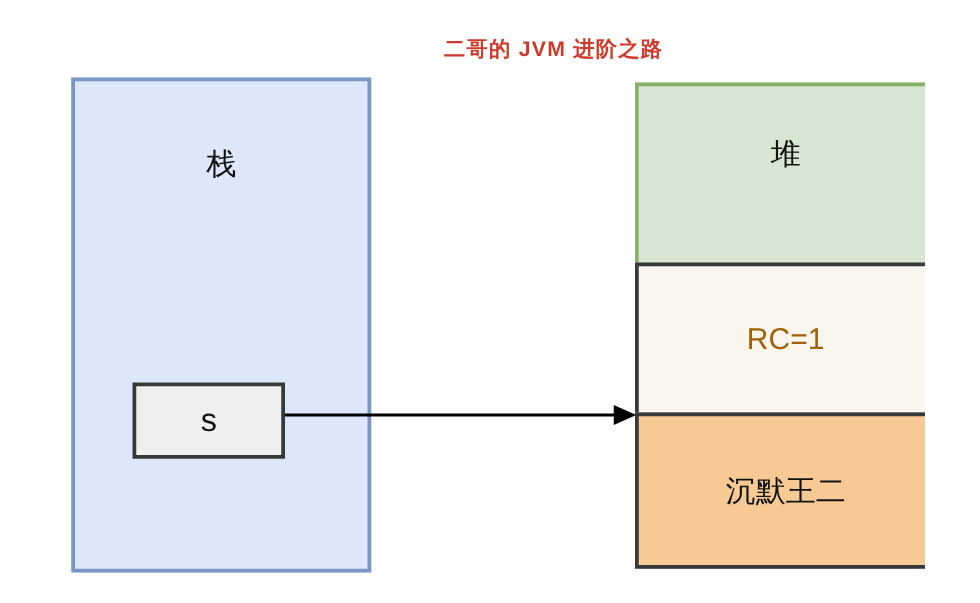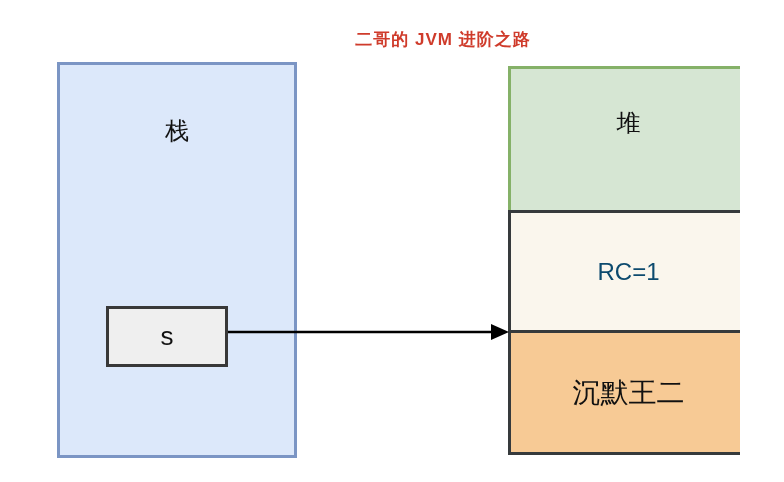--- a/index.html
+++ b/index.html
@@ -83,34 +83,34 @@
     left: 508px;
     top: 210px;
     width: 241px;
     height: 123px;
     background: #faf6ed;
     border: 3px solid #363a3c;
     display: flex;
     align-items: center;
     justify-content: center;
     font-size: 24px;
-    color: #0c4a6e;
+    color: #a16207;
     z-index: 2;
   }
   .obj-box {
     left: 508px;
     top: 330px;
     width: 241px;
     height: 125px;
     background: #f7ca95;
     border: 3px solid #363a3c;
     display: flex;
     align-items: center;
     justify-content: center;
-    font-size: 28px;
+    font-size: 24px;
     color: #111111;
     z-index: 2;
   }
   .arrow-svg {
     position: absolute;
     left: 0;
     top: 0;
     width: 784px;
     height: 482px;
     pointer-events: none;

